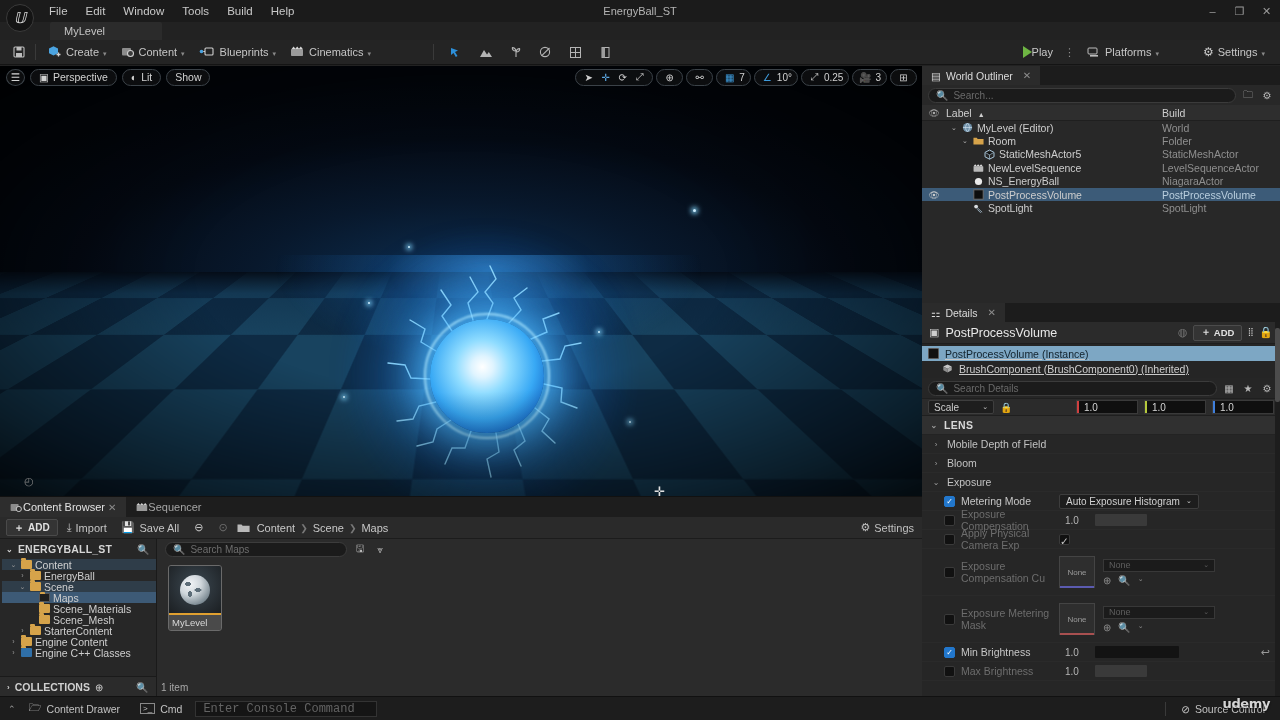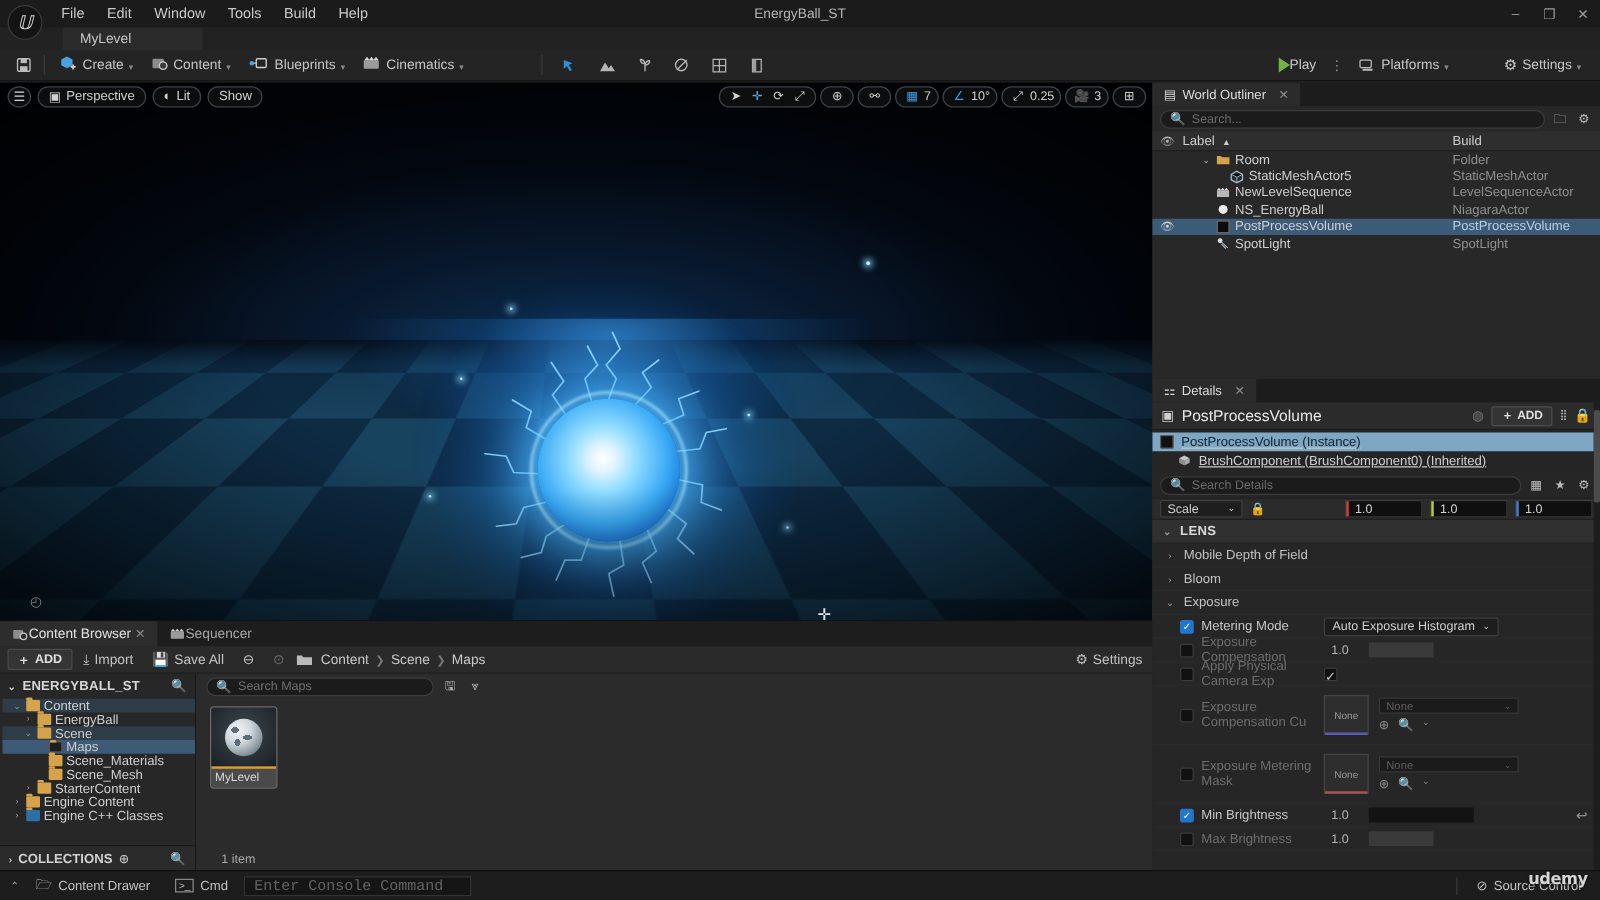--- a/index.html
+++ b/index.html
@@ -220,21 +220,21 @@
   .globe::after {
     content: ""; position: absolute; left: 4px; top: 6px; width: 19px; height: 17px;
     background:
       radial-gradient(ellipse 5px 4px at 4px 3px, #5d6d78 60%, transparent 61%),
       radial-gradient(ellipse 6px 3px at 14px 9px, #5d6d78 60%, transparent 61%),
       radial-gradient(ellipse 4px 5px at 6px 13px, #5d6d78 60%, transparent 61%);
   }
   .asset-bar { height: 2px; background: #e0a030; }
   .asset-name { height: 15px; font-size: 9.5px; color: #d8d8d8; padding: 2px 0 0 3px; }
   .asset.sel { background: #4a4a4a; outline: 1px solid #6a6a6a; }
-  .cb-count { position: absolute; left: 20px; bottom: 4px; font-size: 10px; color: #a8a8a8; }
+  .cb-count { position: absolute; left: 4px; bottom: 4px; font-size: 10px; color: #a8a8a8; }
 
   
   .rightcol { position: absolute; top: 66px; left: 922px; width: 358px; height: 630px; background: #232323; }
   .pnl-tabs { display: flex; height: 19px; background: #1c1c1c; }
   .pnl-tab {
     display: flex; align-items: center; gap: 5px; padding: 0 9px; height: 19px;
     background: #2b2b2b; font-size: 10.5px; color: #dcdcdc;
   }
   .pnl-tab .x { margin-left: 5px; color: #8d8d8d; font-size: 10px; }
 
@@ -771,20 +771,34 @@
         <div class="c-eye">👁</div>
         <div class="c-label">
           <span>Label</span>
           <span style="font-size:7px;margin-left:3px;">▲</span>
         </div>
         <div class="c-type">Build</div>
       </div>
       <div class="wo-rows" id="wo-rows">
           <div class="wo-row">
             <div class="eye"></div>
+            <div class="lbl" style="padding-left:4px">
+              <span class="caret">⌄</span>
+              <span class="ic">
+                <svg width="11" height="11" viewBox="0 0 11 11">
+                  <circle cx="5.5" cy="5.5" r="4.6" fill="#6f90a8"></circle>
+                  <path d="M1 5.5 H10 M5.5 1 C3 3.5 3 7.5 5.5 10 M5.5 1 C8 3.5 8 7.5 5.5 10" stroke="#cfe0ec" stroke-width=".7" fill="none"></path>
+                </svg>
+              </span>
+              <span>MyLevel (Editor)</span>
+            </div>
+            <div class="typ">World</div>
+          </div>
+          <div class="wo-row">
+            <div class="eye"></div>
             <div class="lbl" style="padding-left:15px">
               <span class="caret">⌄</span>
               <span class="ic">
                 <svg width="12" height="10" viewBox="0 0 12 10">
                   <path d="M0.5 1.5 h3.6 l1 1.2 h6.4 v6 h-11 z" fill="#d6a34a"></path>
                 </svg>
               </span>
               <span>Room</span>
             </div>
             <div class="typ">Folder</div>

